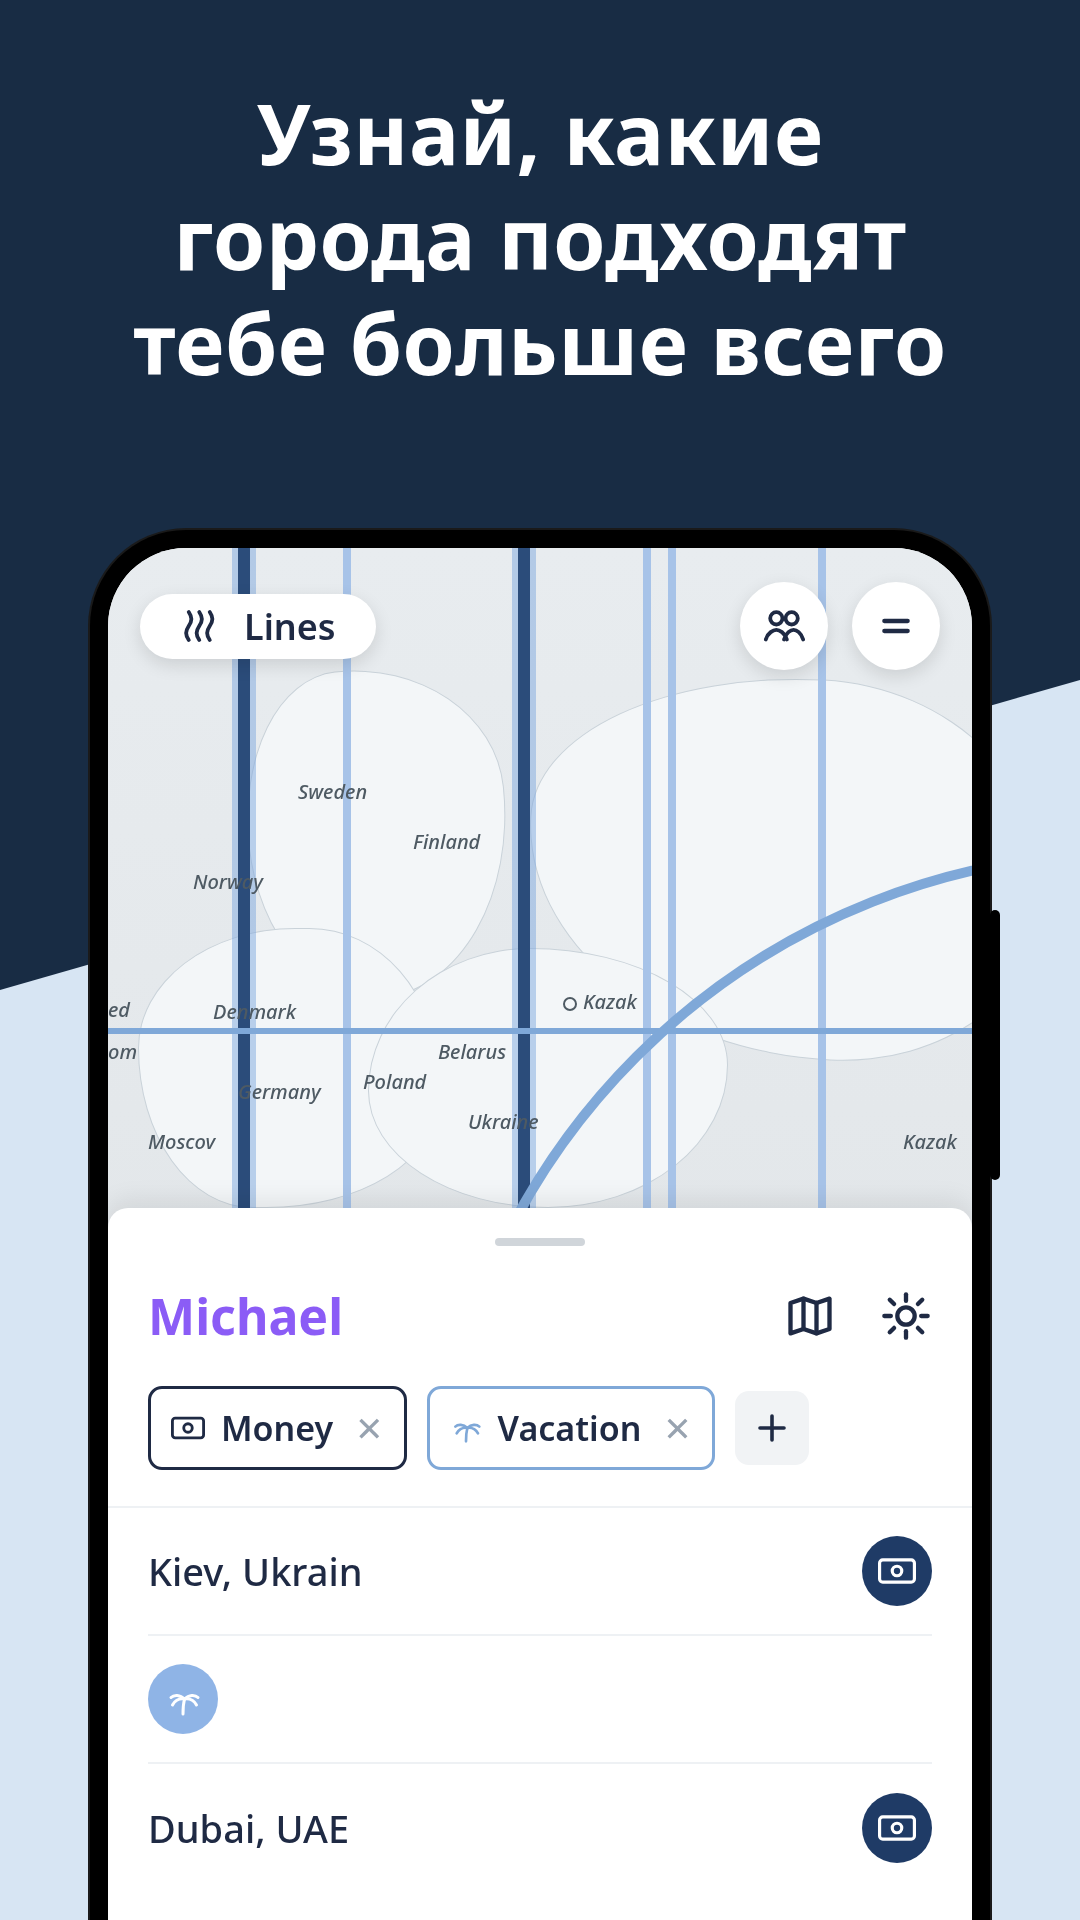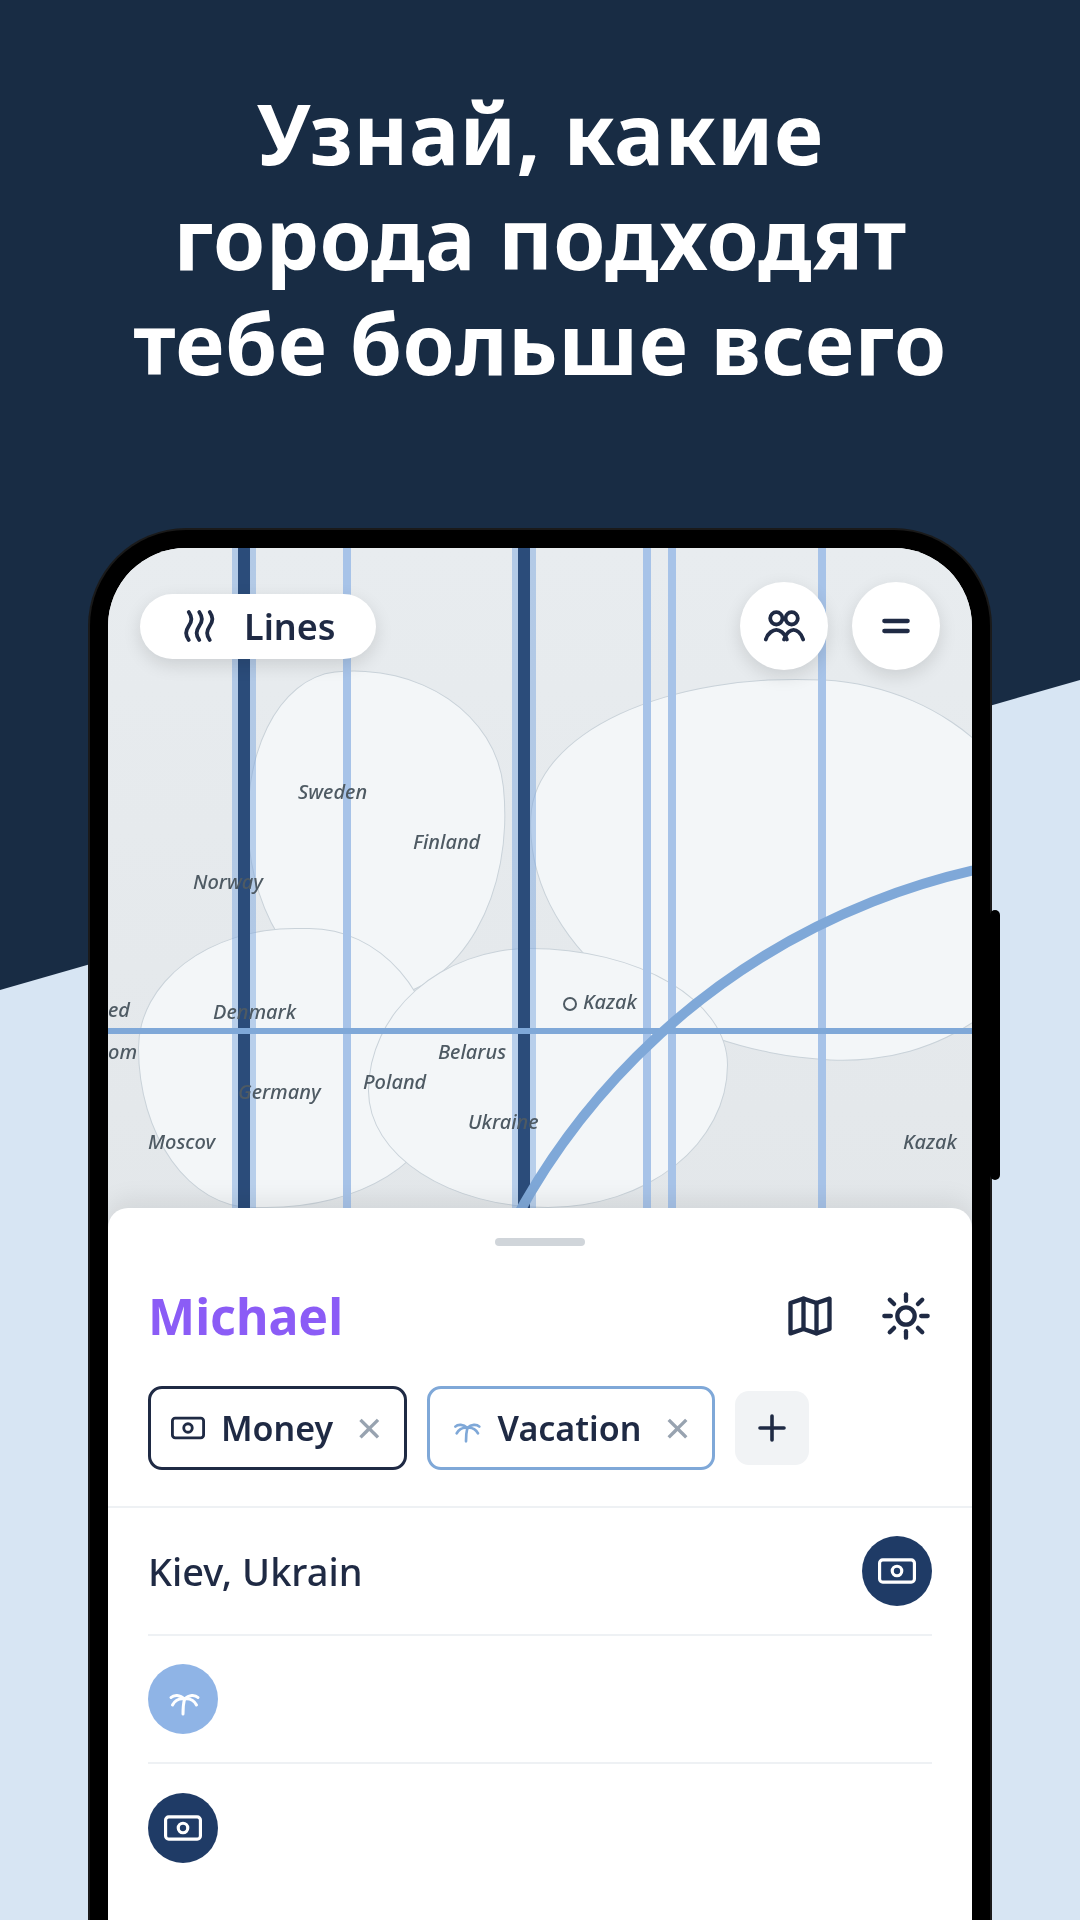--- a/index.html
+++ b/index.html
@@ -411,20 +411,21 @@
             <svg width="36" height="36" viewBox="0 0 24 24" fill="none" stroke="#fff" stroke-width="2" stroke-linecap="round">
               <path d="M12 22c0-6 1-10 1-10"></path>
               <path d="M13 12c-4-1-7 2-8 4"></path>
               <path d="M13 12c4-1 7 2 8 4"></path>
               <path d="M13 12c-3-3-7-3-9-1"></path>
               <path d="M13 12c3-3 7-3 9-1"></path>
             </svg>
           </span>
         </div>
         <div class="row">
+          <span class="city">Dubai, UAE</span>
           <span class="badge dark">
             <svg width="38" height="28" viewBox="0 0 24 16" fill="none" stroke="#fff" stroke-width="2">
               <rect x="1" y="1" width="22" height="14" rx="2"></rect>
               <circle cx="12" cy="8" r="3"></circle>
             </svg>
           </span>
         </div>
       </div>
 
     </div>

